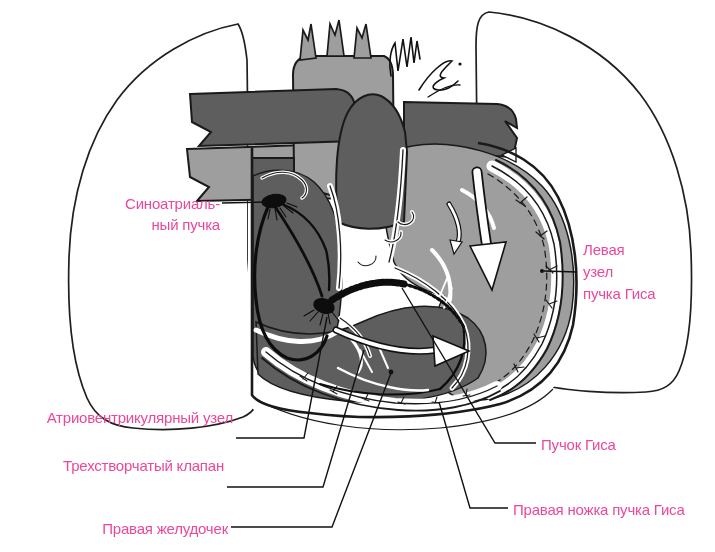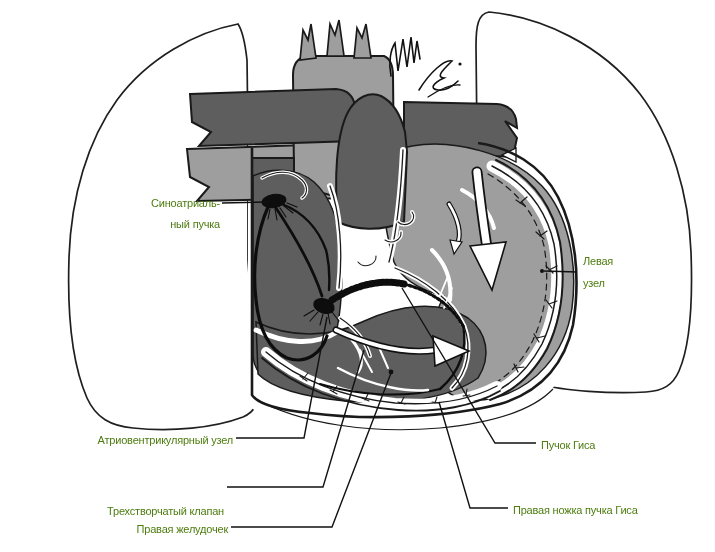--- a/index.html
+++ b/index.html
@@ -2,21 +2,21 @@
 <html><head>
 <meta charset="utf-8">
 <style>
   html,body{margin:0;padding:0;background:#fff;}
   #stage{
     position:relative;width:715px;height:552px;background:#fff;overflow:hidden;
     font-family:"Liberation Sans", sans-serif;
   }
   #stage svg{position:absolute;left:0;top:0;}
   .lbl{
-    position:absolute;color:#4d7c0f;font-size:11px;line-height:22px;
+    position:absolute;color:#ec4899;font-size:15px;line-height:22px;
     letter-spacing:-0.2px;white-space:nowrap;
   }
   .lbl.right{text-align:right;}
   .lbl span{display:block;}
 </style>
 </head>
 <body>
 
 <div id="stage">
 
@@ -216,28 +216,29 @@
     <path d="M536,443 L495,443 L402,288"></path>
     <path d="M508,508 L470,508 L439,402"></path>
   </g>
 </svg>
 
 <div class="lbl right" style="left:98px;top:193px;width:122px;line-height:21px;">
   <span>Синоатриаль-</span>
   <span>ный пучка</span>
 </div>
 
-<div class="lbl" style="left:583px;top:250px;line-height:22px;">
+<div class="lbl" style="left:583px;top:239px;line-height:22px;">
   <span>Левая</span>
   <span>узел</span>
+  <span>пучка Гиса</span>
 </div>
 
-<div class="lbl right" style="left:4px;top:429px;width:229px;">Атриовентрикулярный узел</div>
-
-<div class="lbl right" style="left:4px;top:500px;width:220px;">Трехстворчатый клапан</div>
+<div class="lbl right" style="left:4px;top:407px;width:229px;">Атриовентрикулярный узел</div>
+
+<div class="lbl right" style="left:4px;top:455px;width:220px;">Трехстворчатый клапан</div>
 
 <div class="lbl right" style="left:4px;top:518px;width:224px;">Правая желудочек</div>
 
 <div class="lbl" style="left:513px;top:499px;">Правая ножка пучка Гиса</div>
 
 <div class="lbl" style="left:541px;top:434px;">Пучок Гиса</div>
 
 </div>
 
 </body></html>

